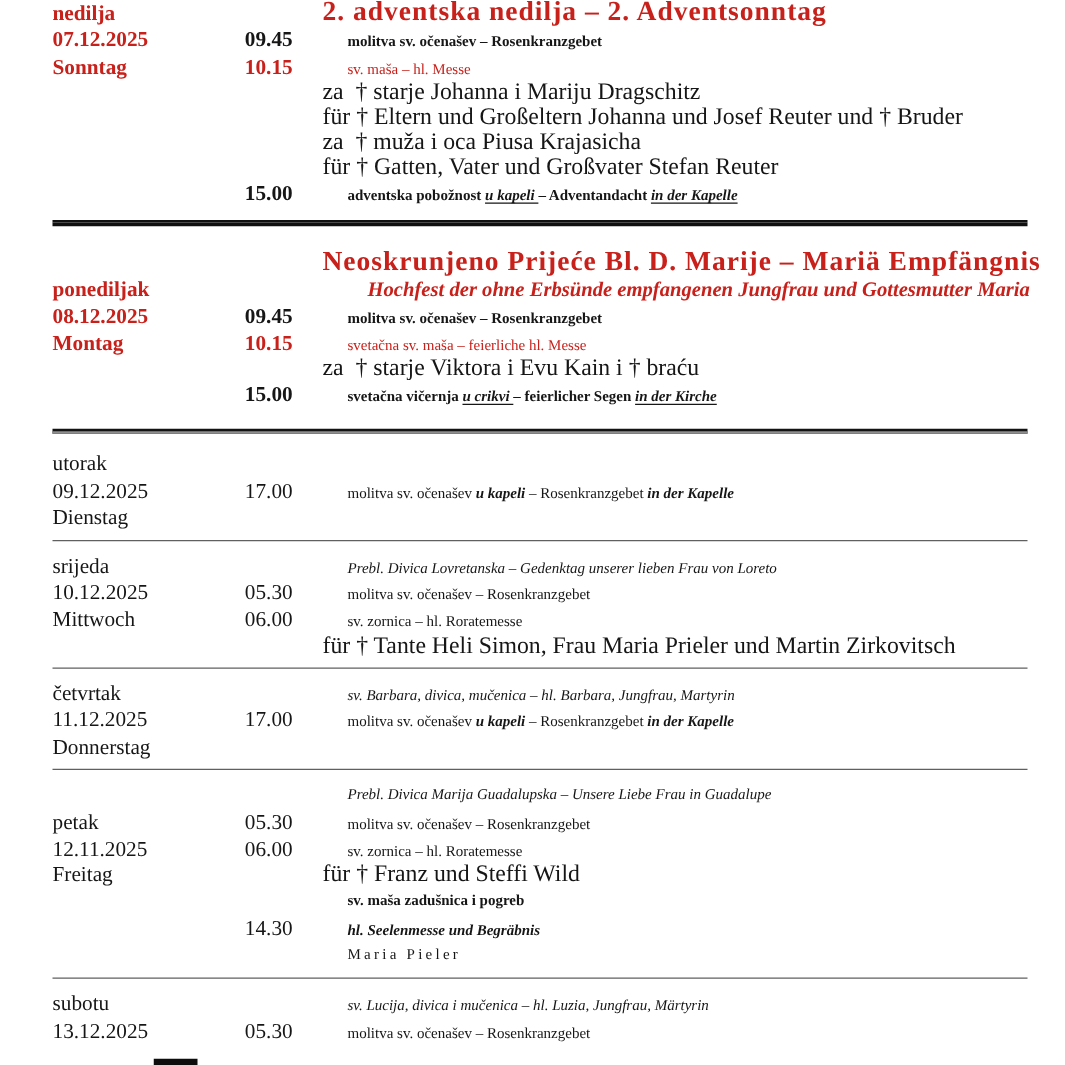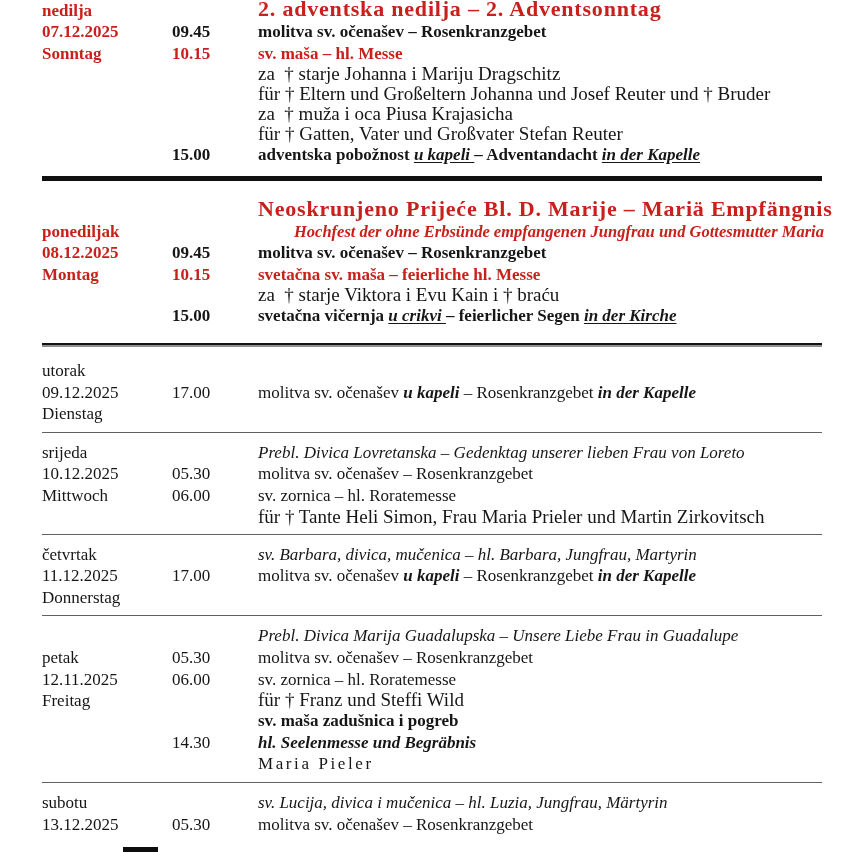--- a/index.html
+++ b/index.html
@@ -6,43 +6,43 @@
   *{box-sizing:border-box; margin:0; padding:0;}
   html,body{background:#fff;}
   .page{
     position:relative; width:852px; height:852px; overflow:hidden;
     background:#fff; font-family:"Liberation Serif","DejaVu Serif",serif;
     color:var(--ink);
   }
   .wrap{ padding-left:42px; padding-right:14px; margin-top:-4px; }
   .row{ display:flex; align-items:baseline; }
   .day{ flex:0 0 130px; width:130px; font-size:17px; }
-  .time{ flex:0 0 86px; width:86px; font-size:17px; }
+  .time{ flex:0 0 86px; width:86px; font-size:17px;text-align:center; }
   .content{ flex:1; }
   .seg{ white-space:pre-wrap; }
 
   
   .std{ height:21.6px; line-height:21.6px; }
-  .std .content{ font-size:17px; }
+  .std .content{ font-size:12px;margin-left:20px; }
   .detail{ height:20px; line-height:20px; }
   .detail .content{ font-size:19px; }
   .title{ height:25px; line-height:25px; }
   .sub{ height:21.5px; line-height:21.5px; }
 
   
   .d-red{ color:var(--red); font-weight:bold; }
   .d-blk{ color:var(--ink); font-weight:normal; }
   .t-blkb{ color:var(--ink); font-weight:bold; }
   .t-redb{ color:var(--red); font-weight:bold; }
   .t-blk{ color:var(--ink); font-weight:normal; }
 
   
   .seg-r{ }
   .seg-b{ font-weight:bold; }
-  .seg-br{ font-weight:bold; color:var(--red); }
+  .seg-br{ font-weight:normal; color:var(--red); }
   .seg-i{ font-style:italic; }
   .seg-bi{ font-weight:bold; font-style:italic; }
   .seg-biu{ font-weight:bold; font-style:italic; text-decoration:underline; text-underline-offset:2px; }
   .seg-bir{ font-weight:bold; font-style:italic; color:var(--red); font-size:16.5px;margin-left:36px; }
   .seg-titler{ font-weight:bold; color:var(--red); font-size:22px; letter-spacing:0.8px; }
   .seg-sp{ letter-spacing:2.6px; }
 
   
   .divider{ width:780px; }
   .div-double{ height:3px; border-top:2.4px solid #101010; border-bottom:3px solid #101010; margin:10px 0 15px 0; }

